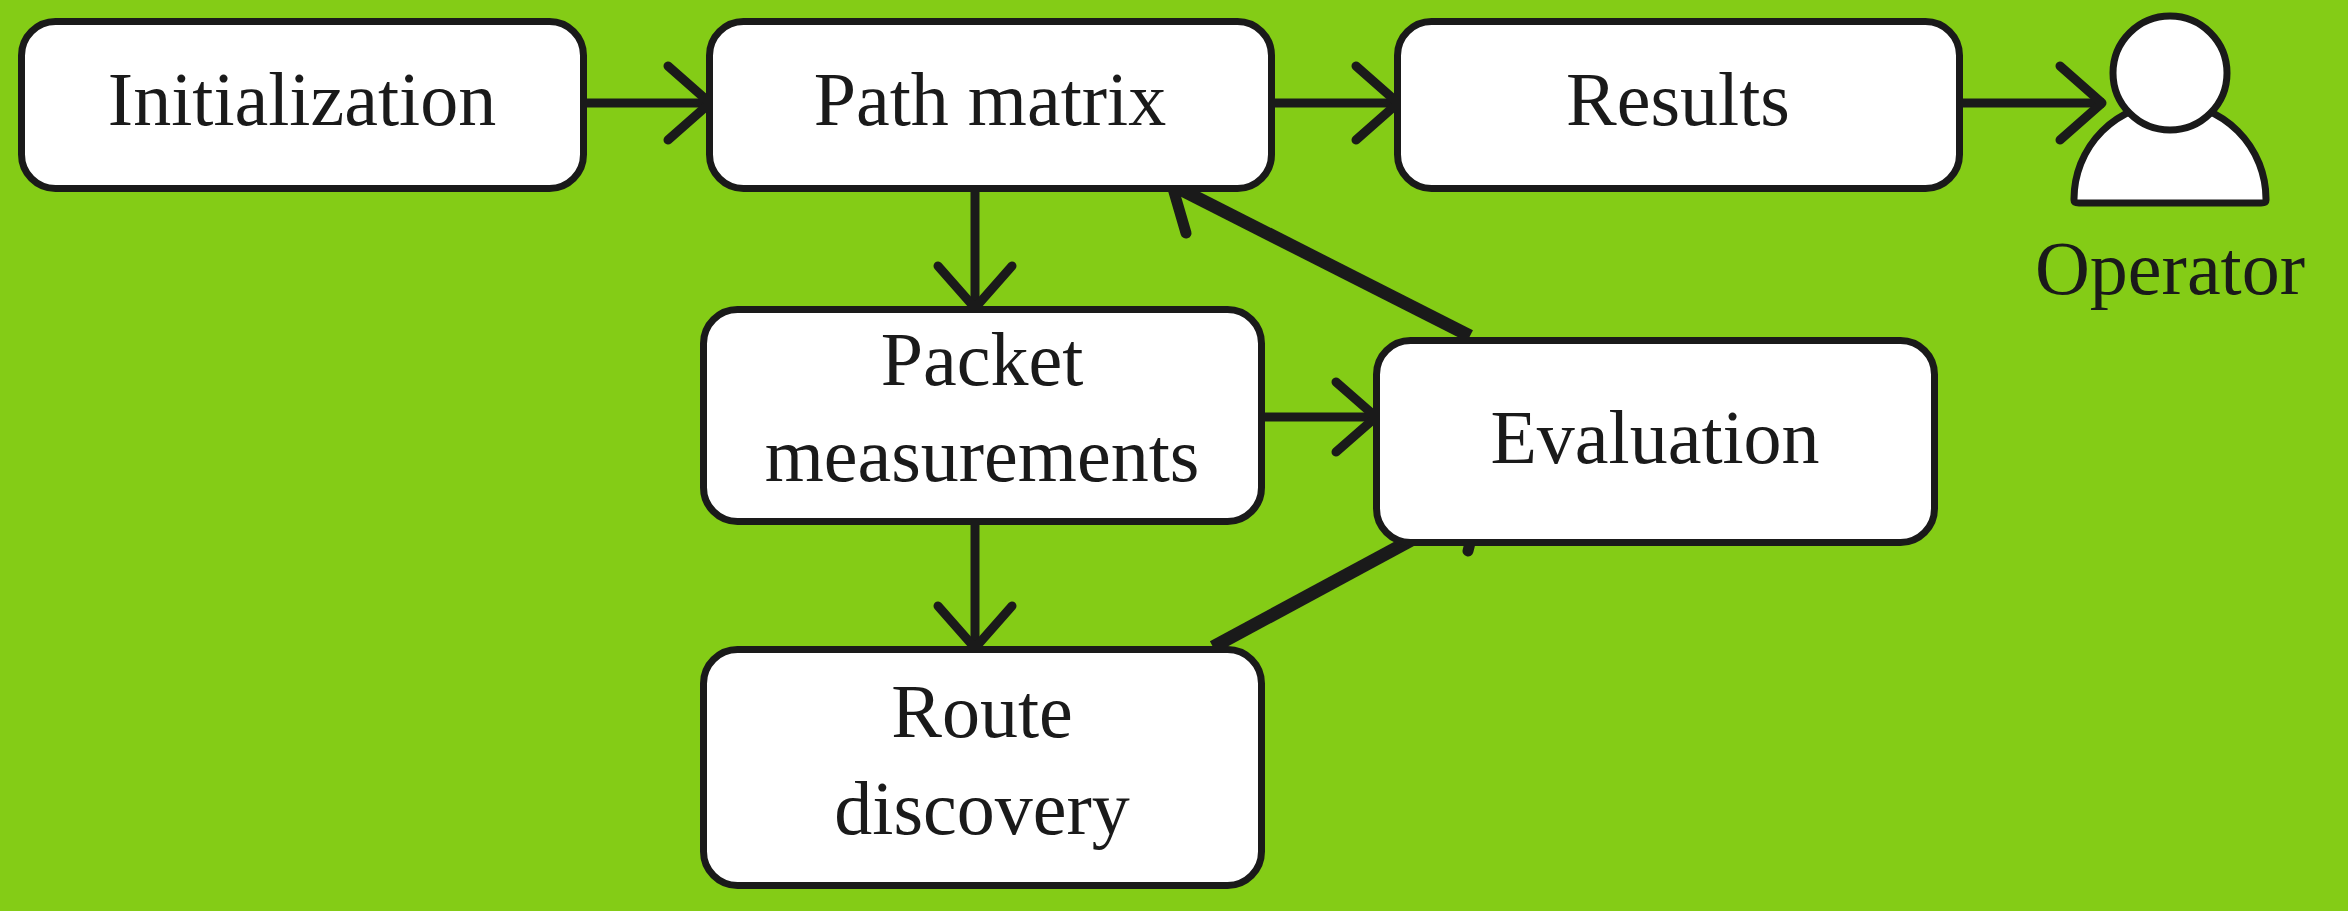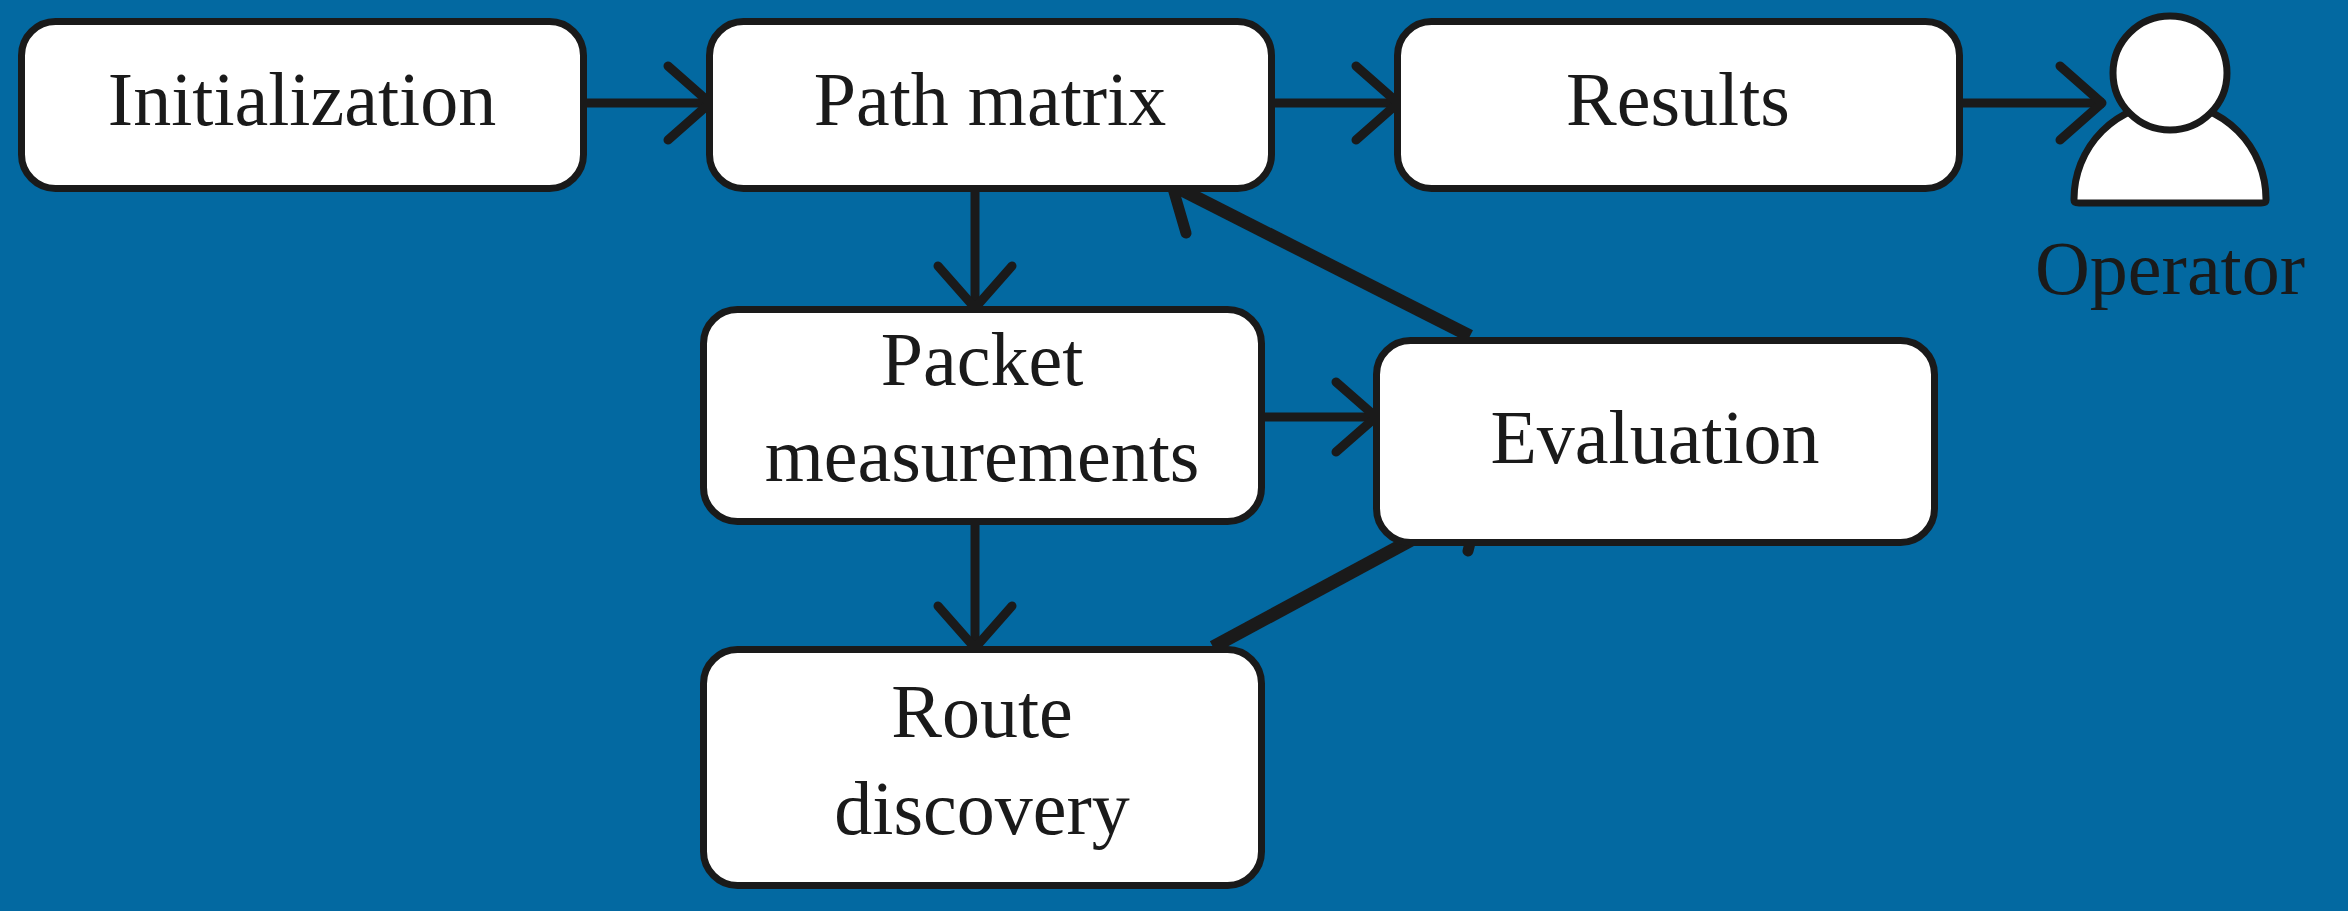--- a/index.html
+++ b/index.html
@@ -4,21 +4,21 @@
 <style>
   html, body {
     margin: 0;
     padding: 0;
     background: #ffffff;
   }
   #stage {
     position: relative;
     width: 2348px;
     height: 911px;
-    background: #0369a1;
+    background: #84cc16;
     overflow: hidden;
     font-family: "Liberation Serif", "DejaVu Serif", serif;
     text-align: right;
   }
   #diagram-svg {
     position: absolute;
     left: 0;
     top: 0;
     width: 2348px;
     height: 911px;

